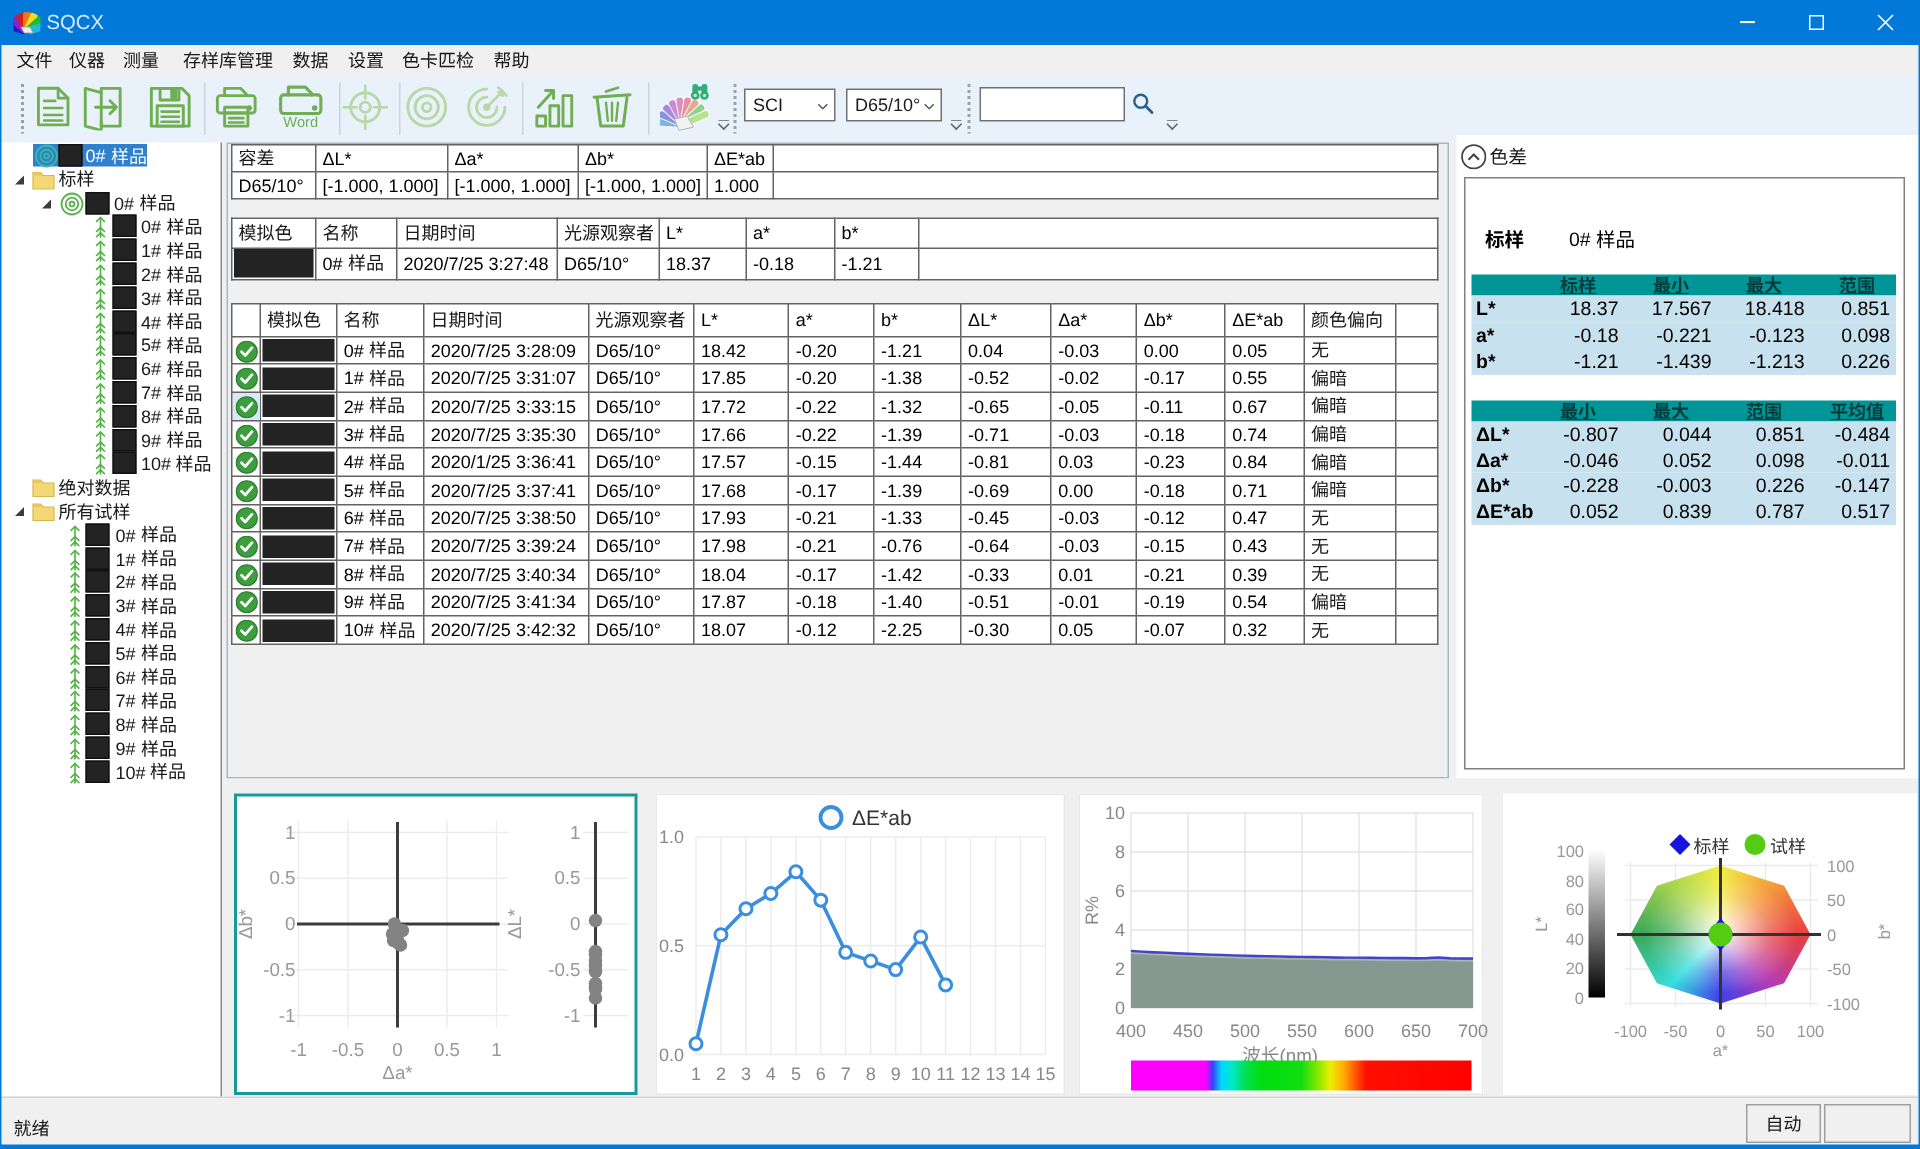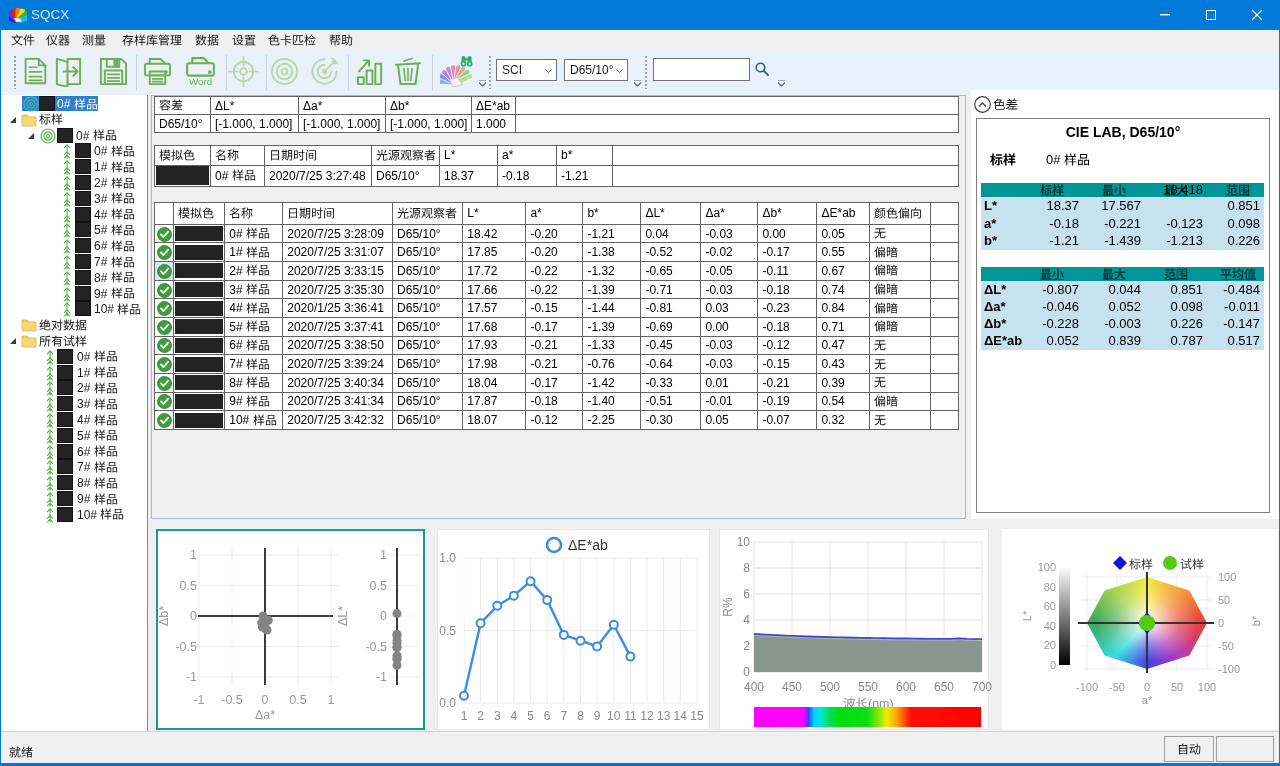--- a/index.html
+++ b/index.html
@@ -1213,21 +1213,20 @@
 <div class="abs rightp">
     <svg class="abs" width="17" height="17" viewBox="0 0 17 17" style="left:3px;top:6px">
       <circle cx="8.5" cy="8.5" r="7.8" fill="none" stroke="#444" stroke-width="1.2"></circle>
       <path d="M5 10.5 L8.5 7 L12 10.5" fill="none" stroke="#444" stroke-width="1.4"></path>
     </svg>
     <div class="abs" style="left:22px;top:8px"><svg class="cj" style="width:25.0px;height:12.5px;" viewBox="0 0 2000 1000" fill="#1a1a1a">
         <use href="#r8272" x="0"></use>
         <use href="#r5dee" x="1000"></use>
       </svg></div>
     <div class="abs" style="left:5px;top:28px;width:294px;height:395px;border:1px solid #808080;background:#fff"></div>
-    <div class="abs" style="left:5px;top:34px;width:294px;text-align:center;font-weight:700;font-size:14px;color:#000">CIE LAB, D65/10°</div>
     <div class="abs" style="left:19px;top:62px;font-weight:700;font-size:13px;color:#000"><svg class="cj" style="width:26px;height:13px;" viewBox="0 0 2000 1000" fill="#000">
         <use href="#b6807" x="0"></use>
         <use href="#b6837" x="1000"></use>
       </svg></div>
     <div class="abs" style="left:75px;top:62px;font-size:13px;color:#000">0# <svg class="cj" style="width:26px;height:13px;" viewBox="0 0 2000 1000" fill="#000">
         <use href="#r6837" x="0"></use>
         <use href="#r54c1" x="1000"></use>
       </svg></div>
     <div class="abs" style="left:10px;top:93px;width:283px;height:14px;background:#009596"></div>
     <div class="abs" style="left:50px;top:93px;width:62px;text-align:center"><svg class="cj" style="width:24px;height:12px;" viewBox="0 0 2000 1000" fill="#003c3c">
@@ -1247,21 +1246,21 @@
       </svg></div>
     <div class="abs" style="left:236px;top:93px;width:62px;text-align:center"><svg class="cj" style="width:24px;height:12px;" viewBox="0 0 2000 1000" fill="#003c3c">
         <use href="#b8303" x="0"></use>
         <use href="#b56f4" x="1000"></use>
         <rect x="20" y="940" width="1960" height="55"></rect>
       </svg></div>
     <div class="abs" style="left:10px;top:107px;width:283px;height:18px;background:#c8e1ee"></div>
     <div class="abs" style="left:13px;top:108.0px;font-weight:700;font-size:13px;color:#000">L*</div>
     <div class="abs" style="left:46px;top:108.0px;width:62px;text-align:right;font-size:13px;color:#000">18.37</div>
     <div class="abs" style="left:108px;top:108.0px;width:62px;text-align:right;font-size:13px;color:#000">17.567</div>
-    <div class="abs" style="left:170px;top:92px;width:62px;text-align:right;font-size:13px;color:#000">18.418</div>
+    <div class="abs" style="left:170px;top:108.0px;width:62px;text-align:right;font-size:13px;color:#000">18.418</div>
     <div class="abs" style="left:227px;top:108.0px;width:62px;text-align:right;font-size:13px;color:#000">0.851</div>
     <div class="abs" style="left:10px;top:125px;width:283px;height:17px;background:#c8e1ee"></div>
     <div class="abs" style="left:13px;top:125.5px;font-weight:700;font-size:13px;color:#000">a*</div>
     <div class="abs" style="left:46px;top:125.5px;width:62px;text-align:right;font-size:13px;color:#000">-0.18</div>
     <div class="abs" style="left:108px;top:125.5px;width:62px;text-align:right;font-size:13px;color:#000">-0.221</div>
     <div class="abs" style="left:170px;top:125.5px;width:62px;text-align:right;font-size:13px;color:#000">-0.123</div>
     <div class="abs" style="left:227px;top:125.5px;width:62px;text-align:right;font-size:13px;color:#000">0.098</div>
     <div class="abs" style="left:10px;top:142px;width:283px;height:18px;background:#c8e1ee"></div>
     <div class="abs" style="left:13px;top:143.0px;font-weight:700;font-size:13px;color:#000">b*</div>
     <div class="abs" style="left:46px;top:143.0px;width:62px;text-align:right;font-size:13px;color:#000">-1.21</div>
@@ -1458,21 +1457,21 @@
       <polyline points="34.0,103.9 41.6,104.4 49.2,104.8 56.8,105.1 64.4,105.5 72.0,105.8 79.6,106.1 87.2,106.4 94.8,106.6 102.4,106.9 110.0,107.1 117.6,107.3 125.2,107.4 132.8,107.6 140.4,107.8 148.0,107.9 155.6,108.0 163.2,108.1 170.8,108.3 178.4,108.4 186.0,108.4 193.6,108.5 201.2,108.6 208.8,108.7 216.4,108.7 224.0,108.8 231.6,108.7 239.2,108.3 246.8,108.8 254.4,109.0 262.0,109.0" fill="none" stroke="#4343c8" stroke-width="1.6"></polyline>
       <text x="34" y="161" fill="#888" text-anchor="middle">400</text>
       <text x="72" y="161" fill="#888" text-anchor="middle">450</text>
       <text x="110" y="161" fill="#888" text-anchor="middle">500</text>
       <text x="148" y="161" fill="#888" text-anchor="middle">550</text>
       <text x="186" y="161" fill="#888" text-anchor="middle">600</text>
       <text x="224" y="161" fill="#888" text-anchor="middle">650</text>
       <text x="262" y="161" fill="#888" text-anchor="middle">700</text>
       <text transform="translate(12,77) rotate(-90)" fill="#888" text-anchor="middle">R%</text>
     </svg>
-    <div class="abs" style="left:123px;top:167px;color:#888;font-size:12.5px"><svg class="cj" style="width:25.0px;height:12.5px;" viewBox="0 0 2000 1000" fill="#888">
+    <div class="abs" style="left:108px;top:167px;color:#888;font-size:12.5px"><svg class="cj" style="width:25.0px;height:12.5px;" viewBox="0 0 2000 1000" fill="#888">
         <use href="#r6ce2" x="0"></use>
         <use href="#r957f" x="1000"></use>
       </svg>(nm)</div>
     <div class="abs" style="left:34px;top:177px;width:227px;height:20px;background:linear-gradient(to right,#ff00ff 0%,#ff00ff 22%,#3344ff 24%,#00d5ff 26.5%,#00e8d0 29.5%,#00e055 33.5%,#00dd11 38%,#11dd11 50%,#88e800 55%,#eeee00 58.5%,#ffaa00 62.5%,#ff5500 66%,#ff0f00 69%,#ff0000 100%)"></div>
   </div>
 <div class="abs" style="left:1002px;top:529px;width:276px;height:201px;background:#fff">
     <svg class="abs" width="276" height="201" viewBox="0 0 276 201" style="left:0;top:0">
       <line x1="85" y1="46" x2="85" y2="142" stroke="#ebebeb"></line>
       <line x1="81" y1="140" x2="210" y2="140" stroke="#ebebeb"></line>
       <line x1="115" y1="46" x2="115" y2="142" stroke="#ebebeb"></line>

